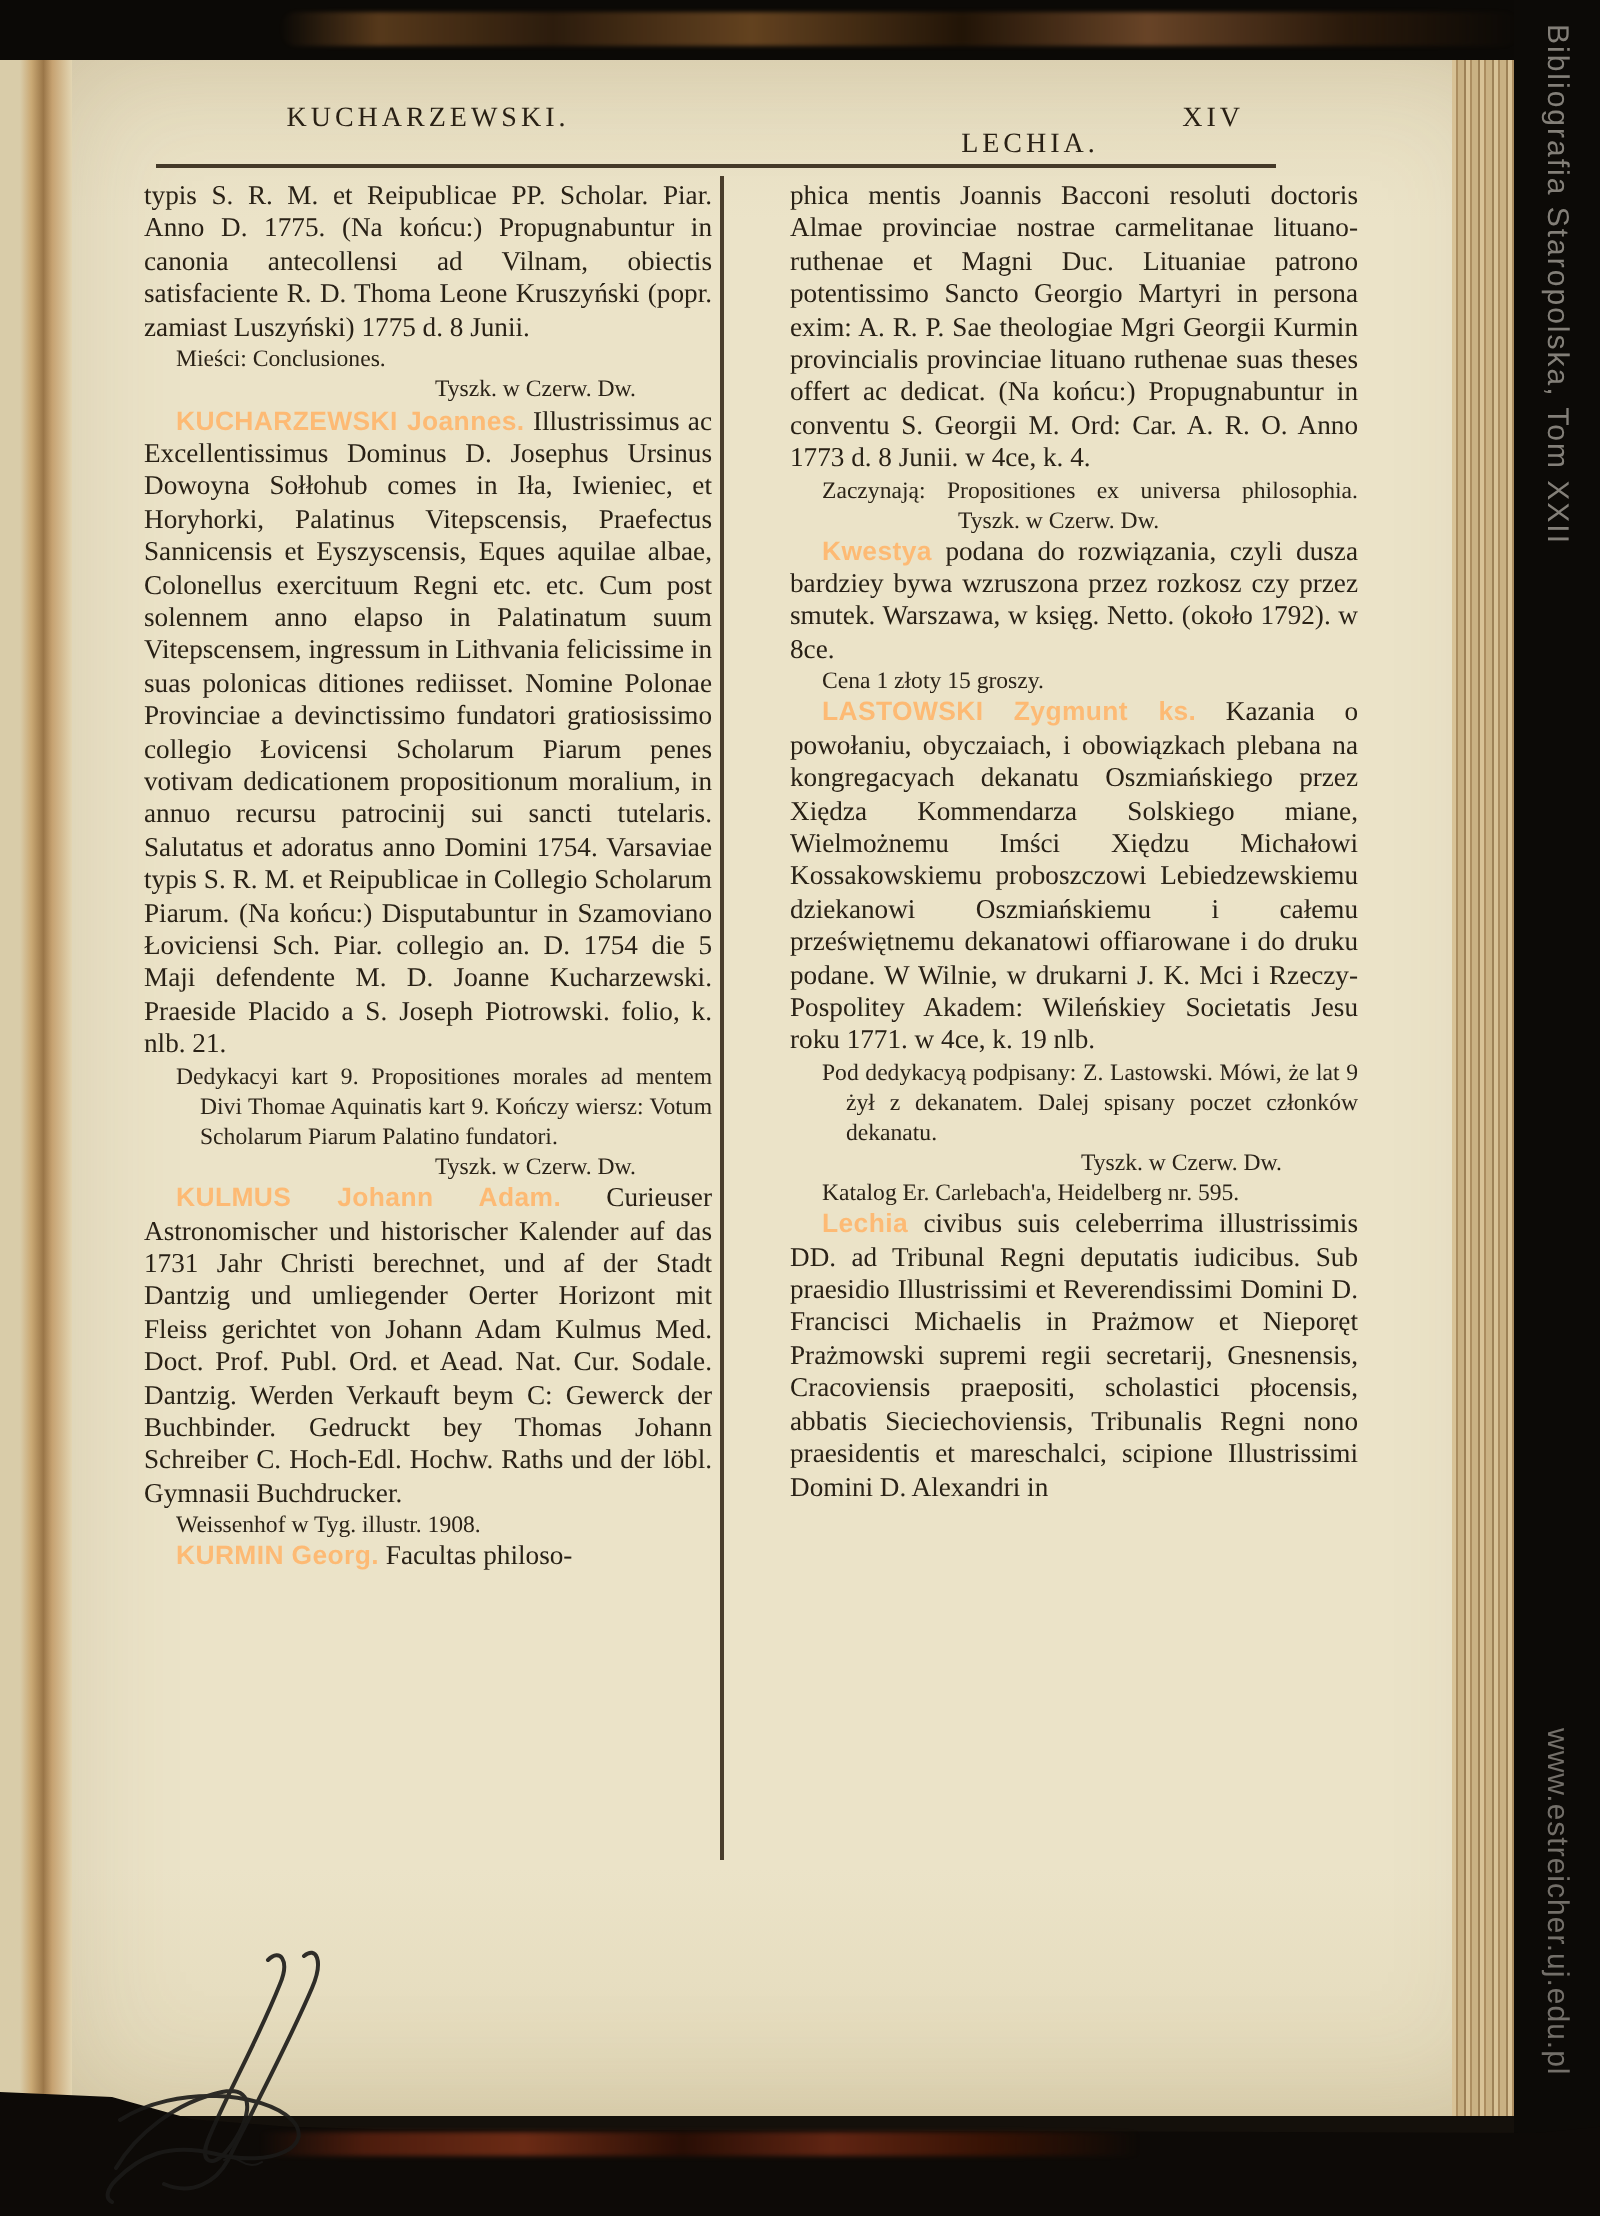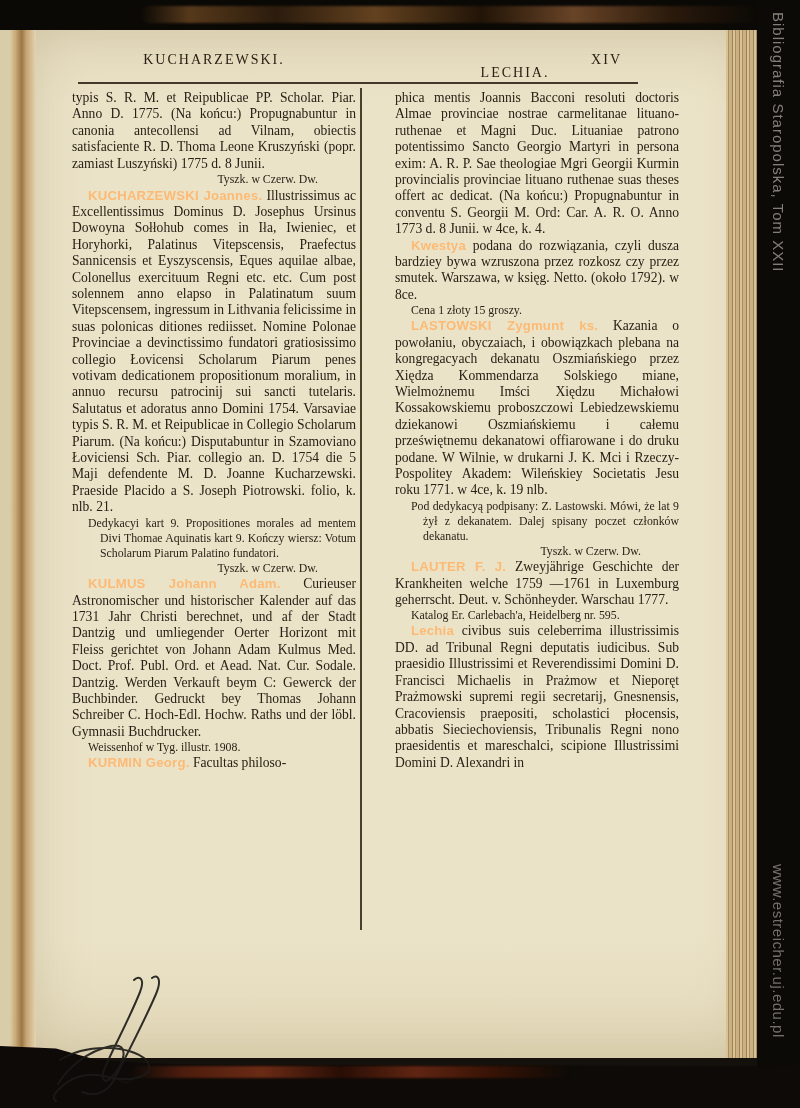--- a/index.html
+++ b/index.html
@@ -84,36 +84,37 @@
     <div class="page-header">
       <span class="ph-left">KUCHARZEWSKI.</span>
       <span class="ph-right">LECHIA.</span>
       <span class="ph-num">XIV</span>
     </div>
     <div class="rule"></div>
     <div class="divider"></div>
     <div class="columns">
       <div class="col col-left" id="col-left">
           <p class="body">typis S. R. M. et Reipublicae PP. Scholar. Piar. Anno D. 1775. (Na końcu:) Propugnabuntur in canonia antecollensi ad Vilnam, obiectis satisfaciente R. D. Thoma Leone Kruszyński (popr. zamiast Luszyński) 1775 d. 8 Junii.</p>
+          <p class="note">Mieści: Conclusiones.</p>
           <p class="source">Tyszk. w Czerw. Dw.</p>
           <p class="body entry"><span class="head">KUCHARZEWSKI Joannes.</span> <span>Illustrissimus ac Excellentissimus Dominus D. Josephus Ursinus Dowoyna Sołłohub comes in Iła, Iwieniec, et Horyhorki, Palatinus Vitepscensis, Praefectus Sannicensis et Eyszyscensis, Eques aquilae albae, Colonellus exercituum Regni etc. etc. Cum post solennem anno elapso in Palatinatum suum Vitepscensem, ingressum in Lithvania felicissime in suas polonicas ditiones rediisset. Nomine Polonae Provinciae a devinctissimo fundatori gratiosissimo collegio Łovicensi Scholarum Piarum penes votivam dedicationem propositionum moralium, in annuo recursu patrocinij sui sancti tutelaris. Salutatus et adoratus anno Domini 1754. Varsaviae typis S. R. M. et Reipublicae in Collegio Scholarum Piarum. (Na końcu:) Disputabuntur in Szamoviano Łoviciensi Sch. Piar. collegio an. D. 1754 die 5 Maji defendente M. D. Joanne Kucharzewski. Praeside Placido a S. Joseph Piotrowski. folio, k. nlb. 21.</span></p>
           <p class="note">Dedykacyi kart 9. Propositiones morales ad mentem Divi Thomae Aquinatis kart 9. Kończy wiersz: Votum Scholarum Piarum Palatino fundatori.</p>
           <p class="source">Tyszk. w Czerw. Dw.</p>
           <p class="body entry"><span class="head">KULMUS Johann Adam.</span> <span>Curieuser Astronomischer und historischer Kalender auf das 1731 Jahr Christi berechnet, und af der Stadt Dantzig und umliegender Oerter Horizont mit Fleiss gerichtet von Johann Adam Kulmus Med. Doct. Prof. Publ. Ord. et Aead. Nat. Cur. Sodale. Dantzig. Werden Verkauft beym C: Gewerck der Buchbinder. Gedruckt bey Thomas Johann Schreiber C. Hoch-Edl. Hochw. Raths und der löbl. Gymnasii Buchdrucker.</span></p>
           <p class="note">Weissenhof w Tyg. illustr. 1908.</p>
           <p class="body entry"><span class="head">KURMIN Georg.</span> <span>Facultas philoso-</span></p>
         </div>
       <div class="col col-right" id="col-right">
           <p class="body">phica mentis Joannis Bacconi resoluti doctoris Almae provinciae nostrae carmelitanae lituano-ruthenae et Magni Duc. Lituaniae patrono potentissimo Sancto Georgio Martyri in persona exim: A. R. P. Sae theologiae Mgri Georgii Kurmin provincialis provinciae lituano ruthenae suas theses offert ac dedicat. (Na końcu:) Propugnabuntur in conventu S. Georgii M. Ord: Car. A. R. O. Anno 1773 d. 8 Junii. w 4ce, k. 4.</p>
+          <p class="note"><span>Zaczynają: Propositiones ex universa philosophia.</span> <span class="tag">Tyszk. w Czerw. Dw.</span></p>
           <p class="body entry"><span class="head">Kwestya</span> <span>podana do rozwiązania, czyli dusza bardziey bywa wzruszona przez rozkosz czy przez smutek. Warszawa, w księg. Netto. (około 1792). w 8ce.</span></p>
           <p class="note">Cena 1 złoty 15 groszy.</p>
           <p class="body entry"><span class="head">LASTOWSKI Zygmunt ks.</span> <span>Kazania o powołaniu, obyczaiach, i obowiązkach plebana na kongregacyach dekanatu Oszmiańskiego przez Xiędza Kommendarza Solskiego miane, Wielmożnemu Imści Xiędzu Michałowi Kossakowskiemu proboszczowi Lebiedzewskiemu dziekanowi Oszmiańskiemu i całemu przeświętnemu dekanatowi offiarowane i do druku podane. W Wilnie, w drukarni J. K. Mci i Rzeczy-Pospolitey Akadem: Wileńskiey Societatis Jesu roku 1771. w 4ce, k. 19 nlb.</span></p>
           <p class="note">Pod dedykacyą podpisany: Z. Lastowski. Mówi, że lat 9 żył z dekanatem. Dalej spisany poczet członków dekanatu.</p>
           <p class="source">Tyszk. w Czerw. Dw.</p>
-          <p class="body entry"><span class="head">LAUTER F. J.</span> <span>Zweyjährige Geschichte der Krankheiten welche 1759 —1761 in Luxemburg geherrscht. Deut. v. Schönheyder. Warschau 1777.</span></p>
           <p class="note">Katalog Er. Carlebach'a, Heidelberg nr. 595.</p>
           <p class="body entry"><span class="head">Lechia</span> <span>civibus suis celeberrima illustrissimis DD. ad Tribunal Regni deputatis iudicibus. Sub praesidio Illustrissimi et Reverendissimi Domini D. Francisci Michaelis in Prażmow et Nieporęt Prażmowski supremi regii secretarij, Gnesnensis, Cracoviensis praepositi, scholastici płocensis, abbatis Sieciechoviensis, Tribunalis Regni nono praesidentis et mareschalci, scipione Illustrissimi Domini D. Alexandri in</span></p>
         </div>
     </div>
   </div>
 
   <svg class="signature" viewBox="0 0 165 135" xmlns="http://www.w3.org/2000/svg">
     <g fill="none" stroke="#1b1a18" stroke-width="2" stroke-linecap="round" opacity="0.9">
       <path d="M86,8 C92,2 97,8 92,20 C80,50 64,78 56,98 C52,108 57,112 64,105 C76,92 83,70 63,74 C40,79 20,95 10,112"></path>
       <path d="M104,6 C110,1 114,8 108,22 C96,50 78,84 66,108 C60,119 48,126 34,120"></path>

